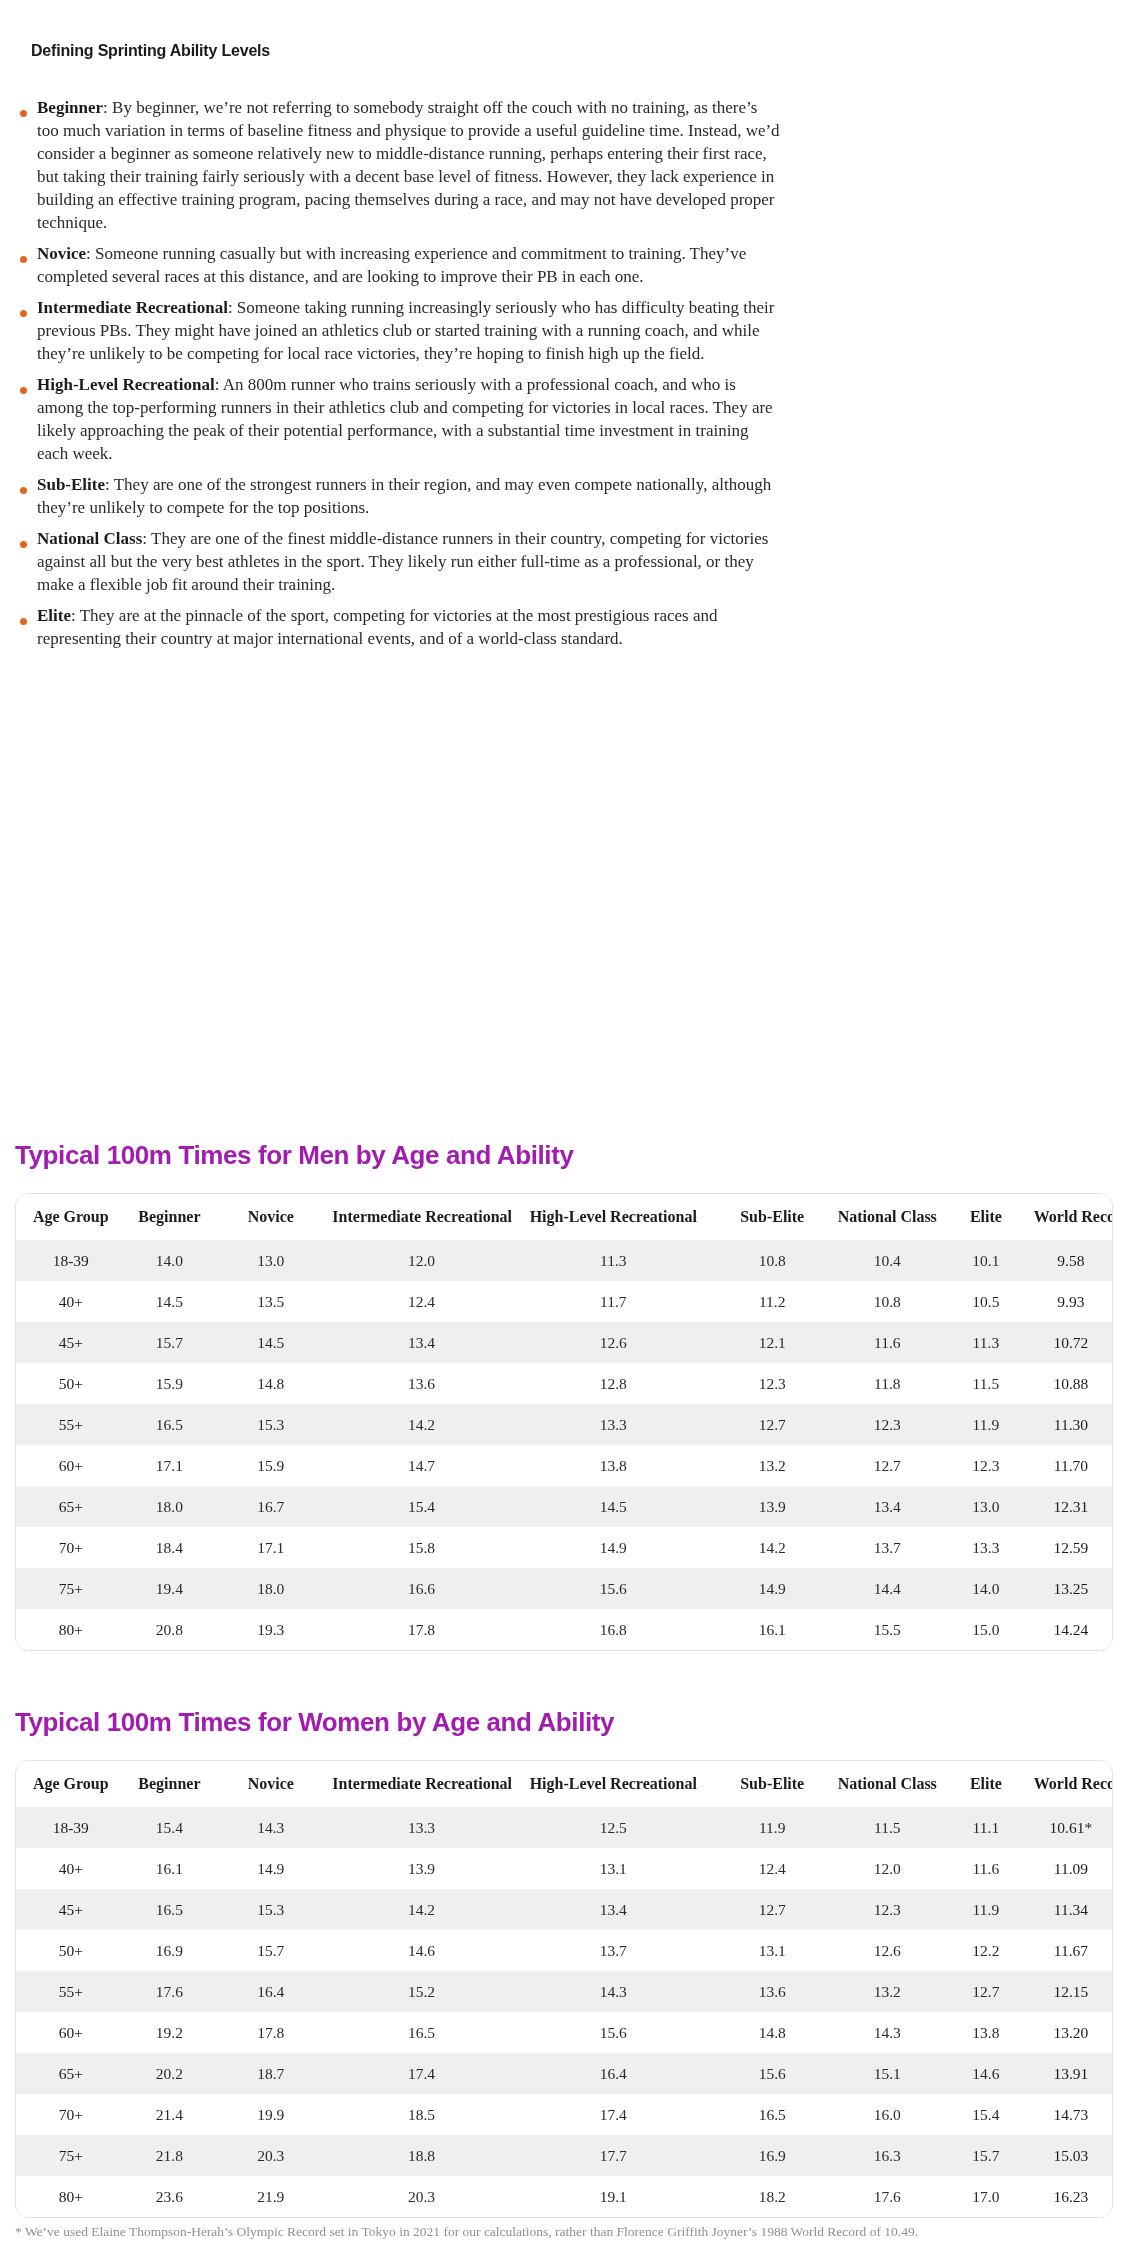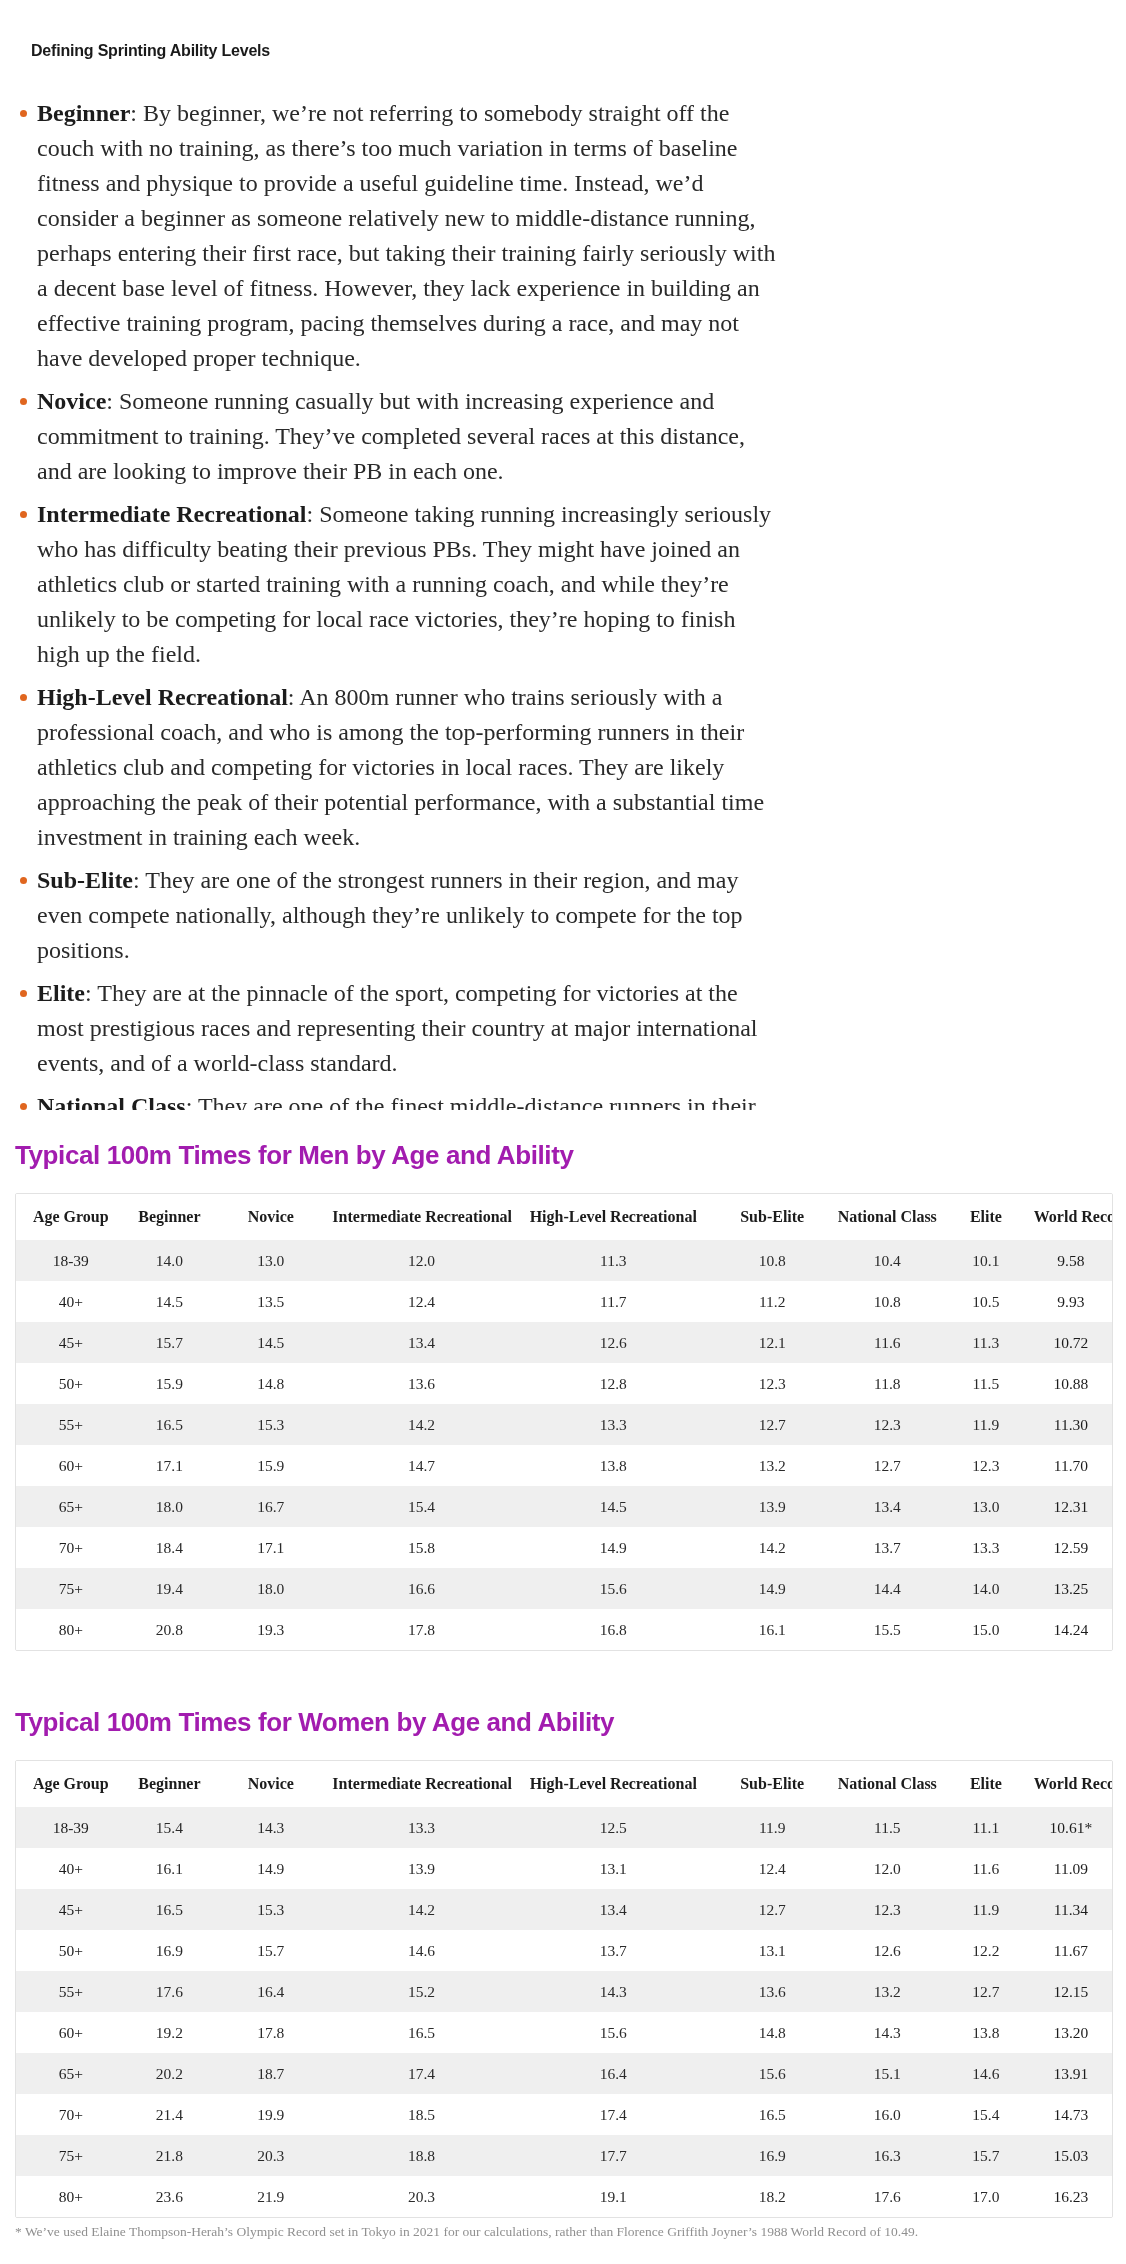--- a/index.html
+++ b/index.html
@@ -33,22 +33,22 @@
   p.intro {
     margin: 34px 0 0 0;
     font-size: 20px;
     color: #222222;
   }
   ul.levels {
     list-style: none;
     margin: 36px 0 0 0;
     padding: 0;
     max-width: 768px;
-    font-size: 24px;
-    line-height: 35px;
+    font-size: 17px;
+    line-height: 23px;
     color: #2a2a2a;
   }
   ul.levels li {
     position: relative;
     padding-left: 22px;
     margin-bottom: 8px;
   }
   ul.levels li .dot {
     position: absolute;
     left: 5px;
@@ -62,21 +62,21 @@
     font-family: "Liberation Sans", sans-serif;
     font-weight: 700;
     font-size: 26px;
     letter-spacing: -0.4px;
     color: #a21caf;
     margin: 30px 0 22px 0;
   }
   .table-section + .table-section .tbl-title { margin-top: 56px; }
   .tbl-wrap {
     border: 1px solid #e2e2e2;
-    border-radius: 2px;
+    border-radius: 14px;
     overflow: hidden;
     width: 1096px;
   }
   table.times {
     width: 100%;
     border-collapse: collapse;
     table-layout: fixed;
   }
   table.times th {
     font-family: "Liberation Serif", serif;
@@ -110,22 +110,22 @@
 
 <div class="page">
   <div class="top-section">
     <h3 class="section-heading">Defining Sprinting Ability Levels</h3>
     <ul class="levels" id="levels-list">
         <li><span class="dot" style="background: rgb(224, 102, 31);"></span><b>Beginner</b>: By beginner, we’re not referring to somebody straight off the couch with no training, as there’s too much variation in terms of baseline fitness and physique to provide a useful guideline time. Instead, we’d consider a beginner as someone relatively new to middle-distance running, perhaps entering their first race, but taking their training fairly seriously with a decent base level of fitness. However, they lack experience in building an effective training program, pacing themselves during a race, and may not have developed proper technique.</li>
         <li><span class="dot" style="background: rgb(224, 102, 31);"></span><b>Novice</b>: Someone running casually but with increasing experience and commitment to training. They’ve completed several races at this distance, and are looking to improve their PB in each one.</li>
         <li><span class="dot" style="background: rgb(224, 102, 31);"></span><b>Intermediate Recreational</b>: Someone taking running increasingly seriously who has difficulty beating their previous PBs. They might have joined an athletics club or started training with a running coach, and while they’re unlikely to be competing for local race victories, they’re hoping to finish high up the field.</li>
         <li><span class="dot" style="background: rgb(224, 102, 31);"></span><b>High-Level Recreational</b>: An 800m runner who trains seriously with a professional coach, and who is among the top-performing runners in their athletics club and competing for victories in local races. They are likely approaching the peak of their potential performance, with a substantial time investment in training each week.</li>
         <li><span class="dot" style="background: rgb(224, 102, 31);"></span><b>Sub-Elite</b>: They are one of the strongest runners in their region, and may even compete nationally, although they’re unlikely to compete for the top positions.</li>
+        <li><span class="dot" style="background: rgb(224, 102, 31);"></span><b>National Class</b>: They are one of the finest middle-distance runners in their country, competing for victories against all but the very best athletes in the sport. They likely run either full-time as a professional, or they make a flexible job fit around their training.</li>
         <li><span class="dot" style="background: rgb(224, 102, 31);"></span><b>Elite</b>: They are at the pinnacle of the sport, competing for victories at the most prestigious races and representing their country at major international events, and of a world-class standard.</li>
-        <li><span class="dot" style="background: rgb(224, 102, 31);"></span><b>National Class</b>: They are one of the finest middle-distance runners in their country, competing for victories against all but the very best athletes in the sport. They likely run either full-time as a professional, or they make a flexible job fit around their training.</li>
       </ul>
   </div>
 
   <div id="tables-container">
       <section class="table-section">
         <h2 class="tbl-title">Typical 100m Times for Men by Age and Ability</h2>
         <div class="tbl-wrap">
           <table class="times">
             <colgroup>
               <col style="width: 10%;">

